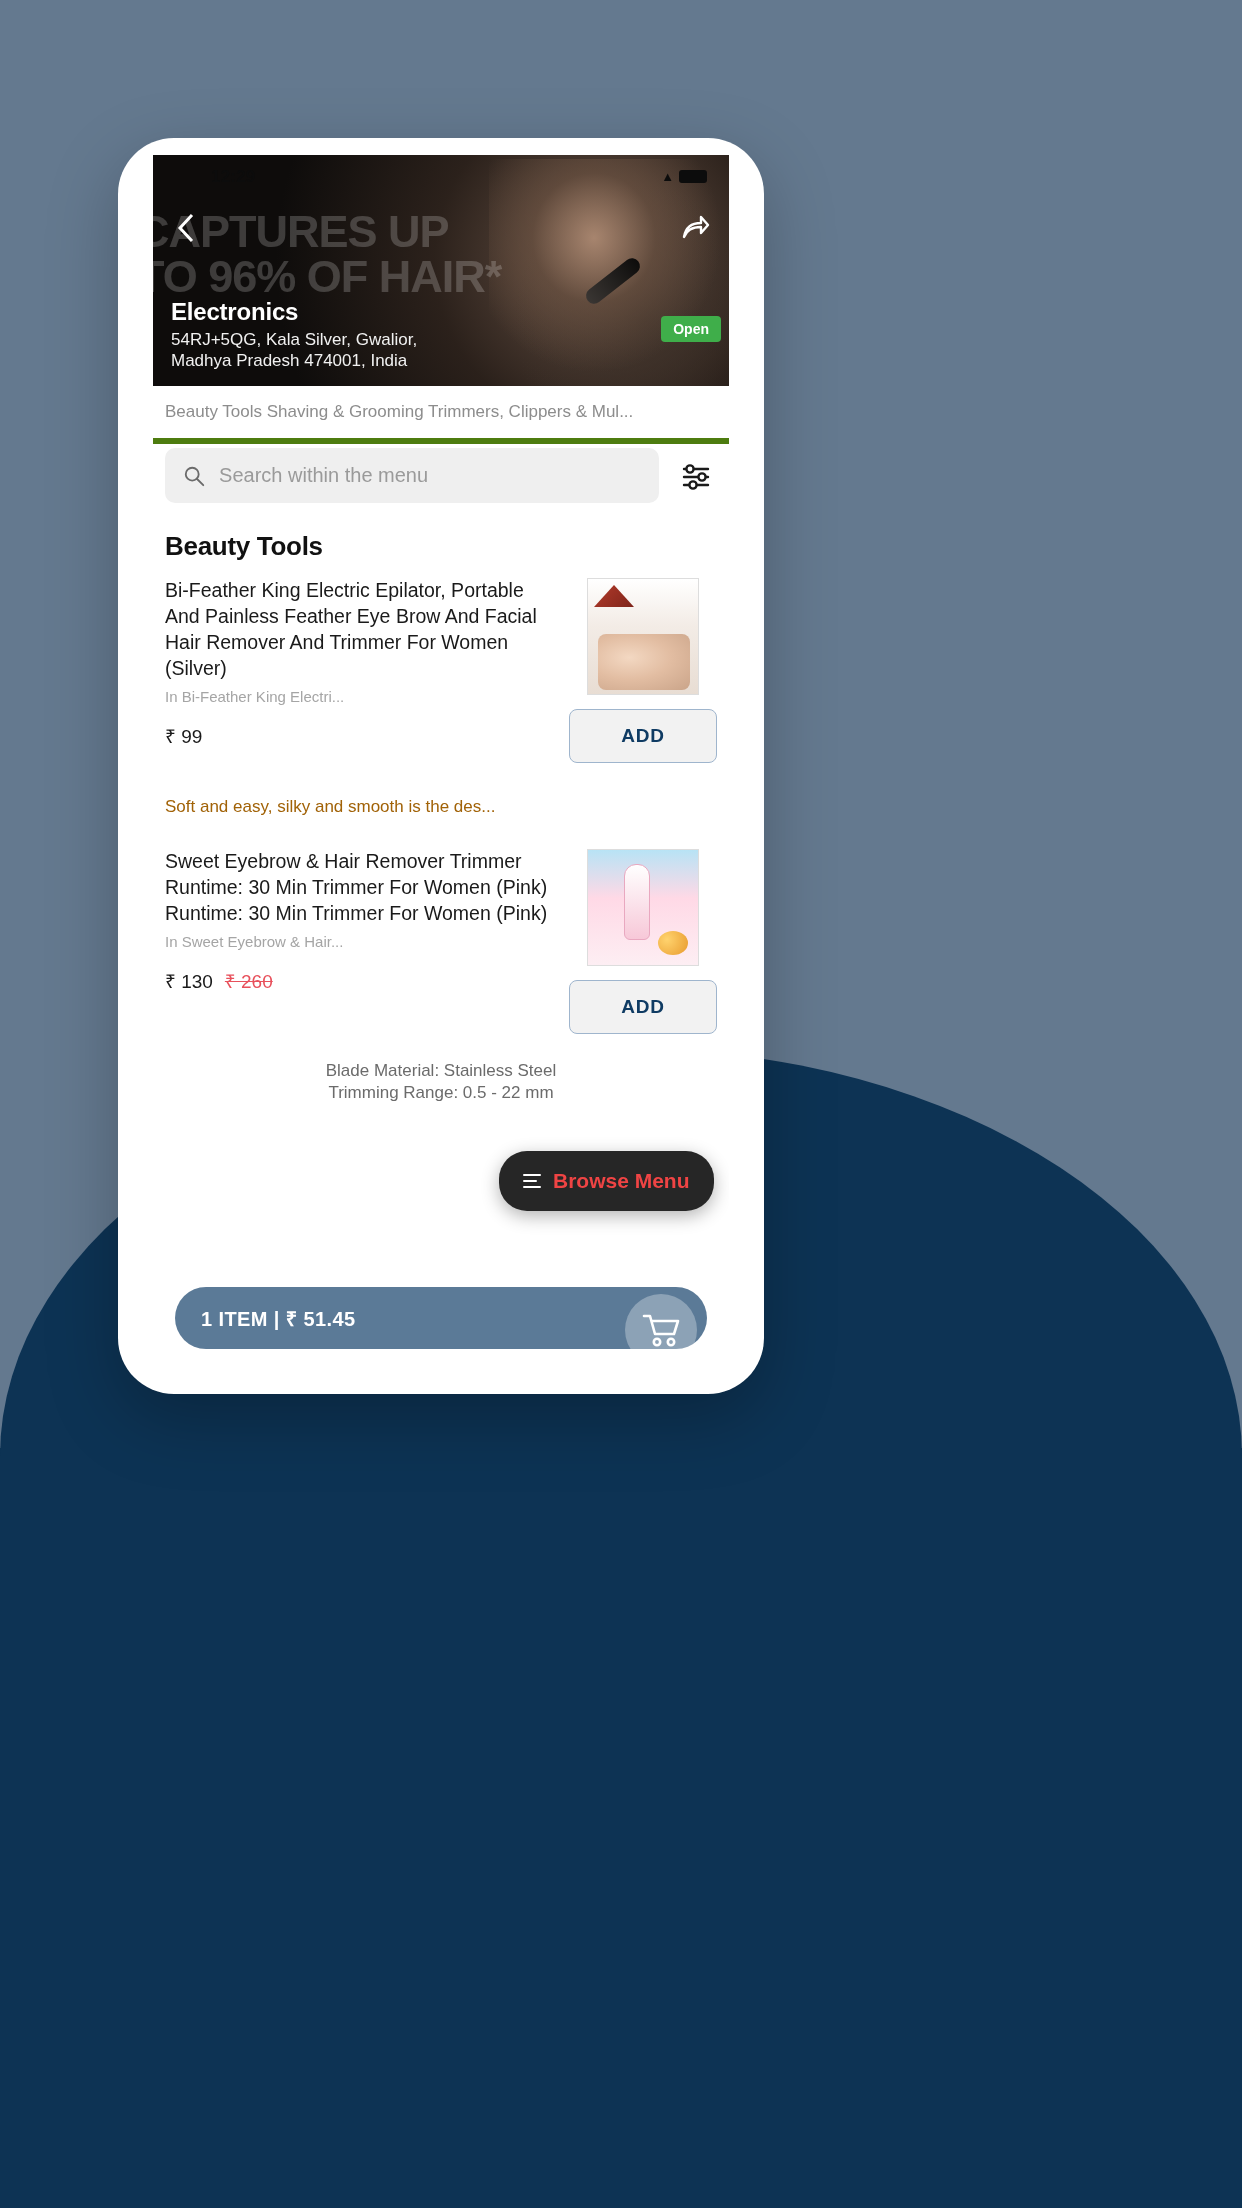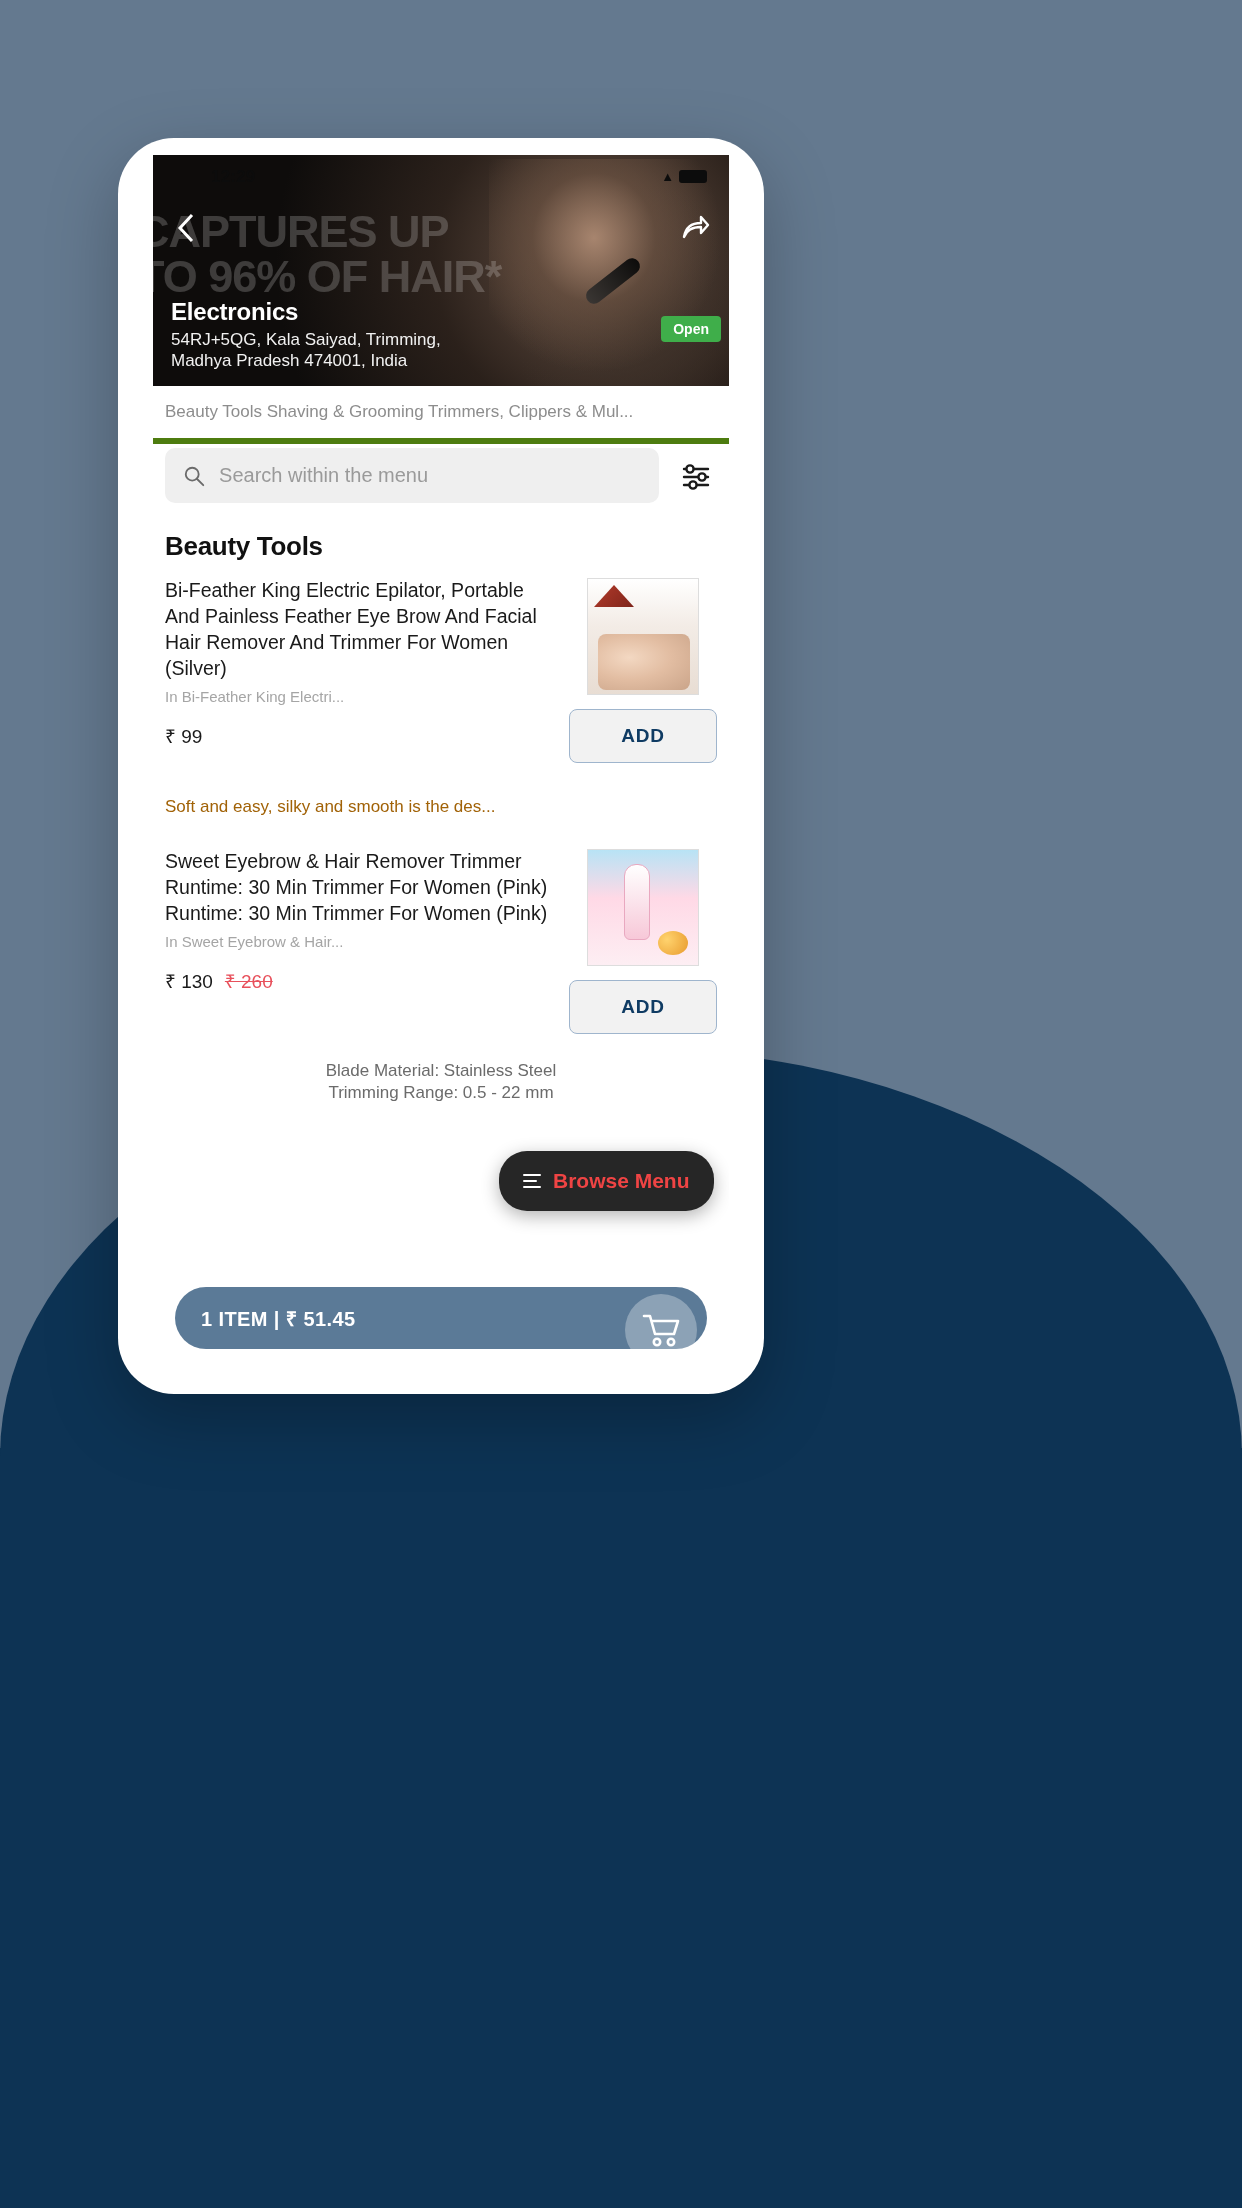--- a/index.html
+++ b/index.html
@@ -371,21 +371,21 @@
       </div>
       <div class="hero-share">
         <svg width="28" height="26" viewBox="0 0 28 26">
           <path d="M2 22 C4 10, 13 8, 19 8 L19 2 L26 10 L19 18 L19 12 C13 12, 5 14, 2 22 Z" fill="none" stroke="#ffffff" stroke-width="2.4" stroke-linejoin="round"></path>
         </svg>
       </div>
 
       <div class="hero-info">
         <div class="store-name">Electronics</div>
         <div class="store-addr">
-          <div>54RJ+5QG, Kala Saiyad, Trimming,</div>
+          <div>54RJ+5QG, Kala Silver, Gwalior,</div>
           <div>Madhya Pradesh 474001, India</div>
         </div>
         <div class="open-badge">Open</div>
       </div>
     </div>
 
     <div class="breadcrumb-wrap">
       <div class="breadcrumb">Beauty Tools Shaving &amp; Grooming Trimmers, Clippers &amp; Mul...</div>
     </div>
 

